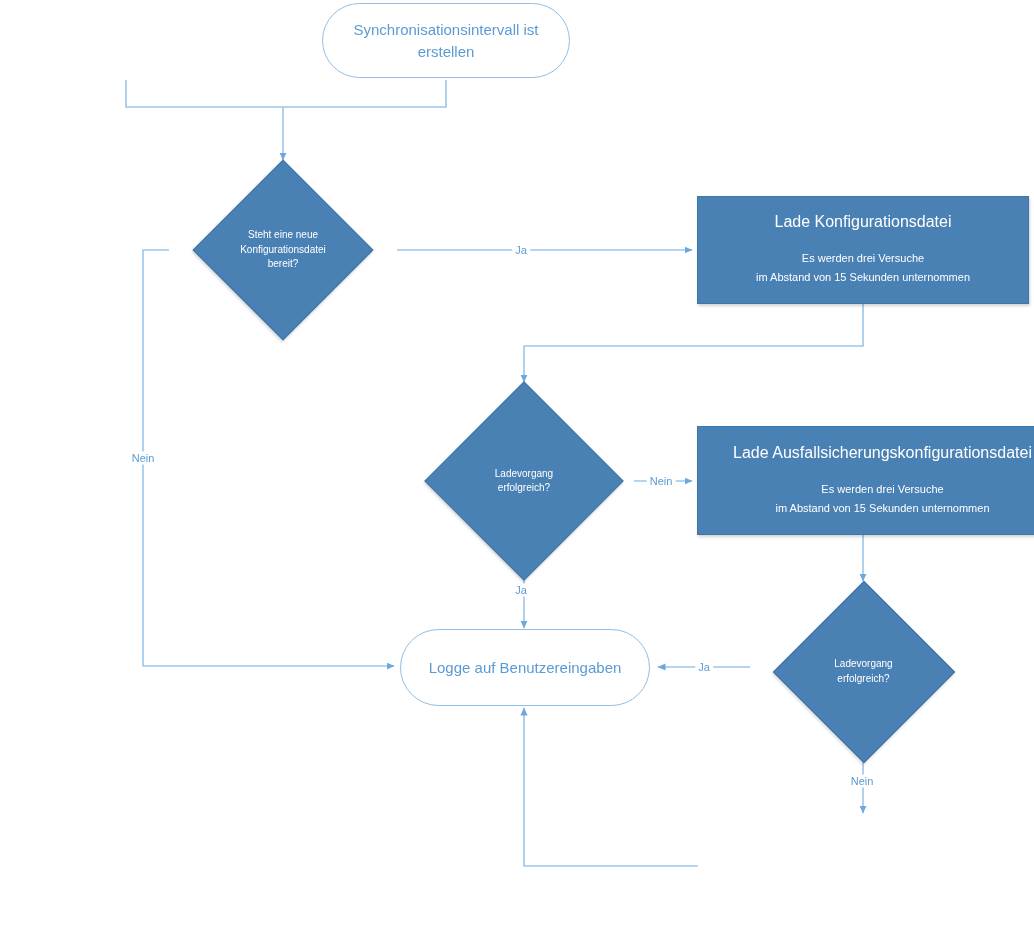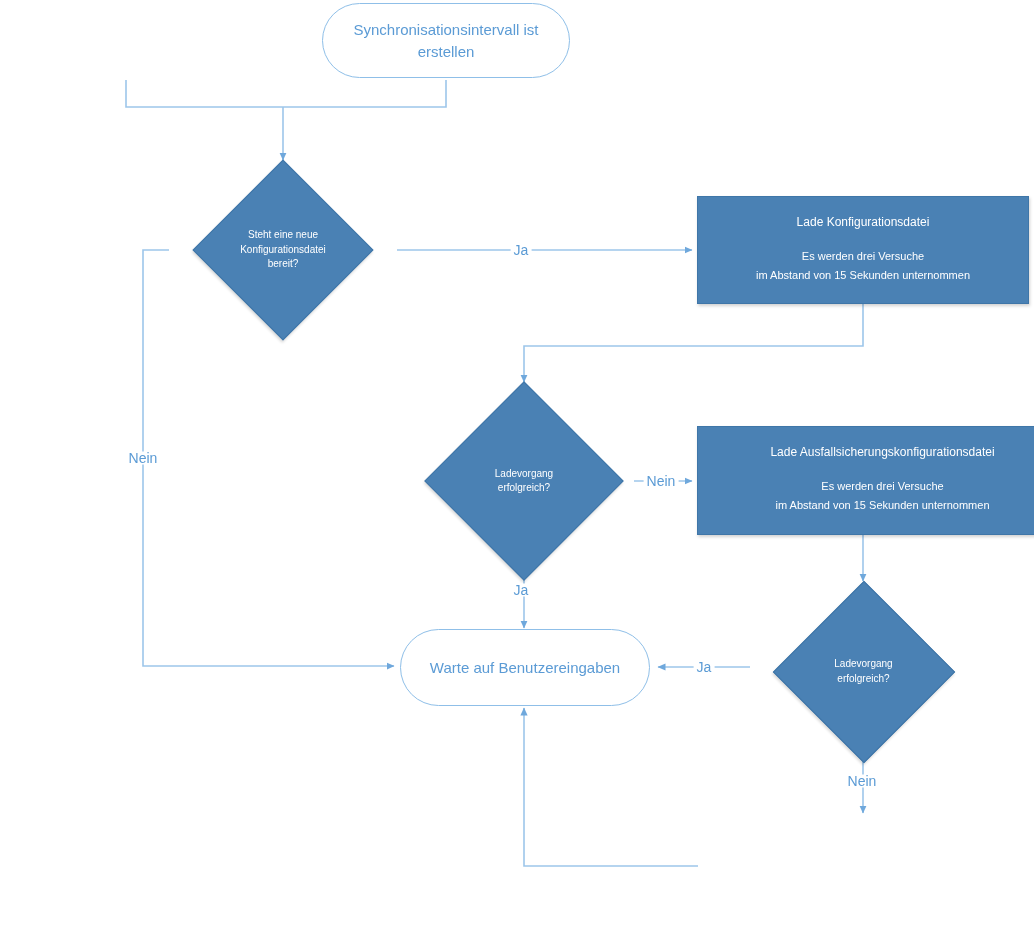--- a/index.html
+++ b/index.html
@@ -42,21 +42,21 @@
     padding: 0 18px;
   }
   
   .process {
     background: #4a81b4;
     border: 1px solid #3f76a8;
     color: #ffffff;
     box-shadow: 1px 2px 3px rgba(0,0,0,0.18);
   }
   .process .title {
-    font-size: 12px;
+    font-size: 16px;
     line-height: 1.3;
   }
   .process .sub {
     font-size: 11px;
     line-height: 1.75;
     margin-top: 16px;
   }
   
   .diamond {
     background: transparent;
@@ -75,21 +75,21 @@
     position: relative;
     z-index: 2;
     color: #ffffff;
     font-size: 10px;
     line-height: 1.45;
     white-space: pre-line;
   }
   .edge-label {
     position: absolute;
     color: #5b9bd5;
-    font-size: 14px;
+    font-size: 11px;
     background: #ffffff;
     padding: 0 3px;
     line-height: 13px;
     white-space: nowrap;
     transform: translate(-50%, -50%);
   }
 </style>
 </head>
 <body>
 
@@ -156,21 +156,21 @@
     <div class="sub" style="margin-top:0">im Abstand von 15 Sekunden unternommen</div>
   </div>
 
   <div class="node diamond" style="left:750px; top:582px; width:227px; height:179px;">
     <div class="shape" style="width:127px; height:127px;"></div>
     <div class="dlabel">Ladevorgang
 erfolgreich?</div>
   </div>
 
   <div class="node oval" style="left:400px; top:629px; width:250px; height:77px;">
-    <span>Warte auf Benutzereingaben</span>
+    <span>Logge auf Benutzereingaben</span>
   </div>
 
 
   <div class="edge-label" style="left:521px; top:250px;">Ja</div>
   <div class="edge-label" style="left:143px; top:458px;">Nein</div>
   <div class="edge-label" style="left:661px; top:481px;">Nein</div>
   <div class="edge-label" style="left:521px; top:590px;">Ja</div>
   <div class="edge-label" style="left:704px; top:667px;">Ja</div>
   <div class="edge-label" style="left:862px; top:781px;">Nein</div>
 

